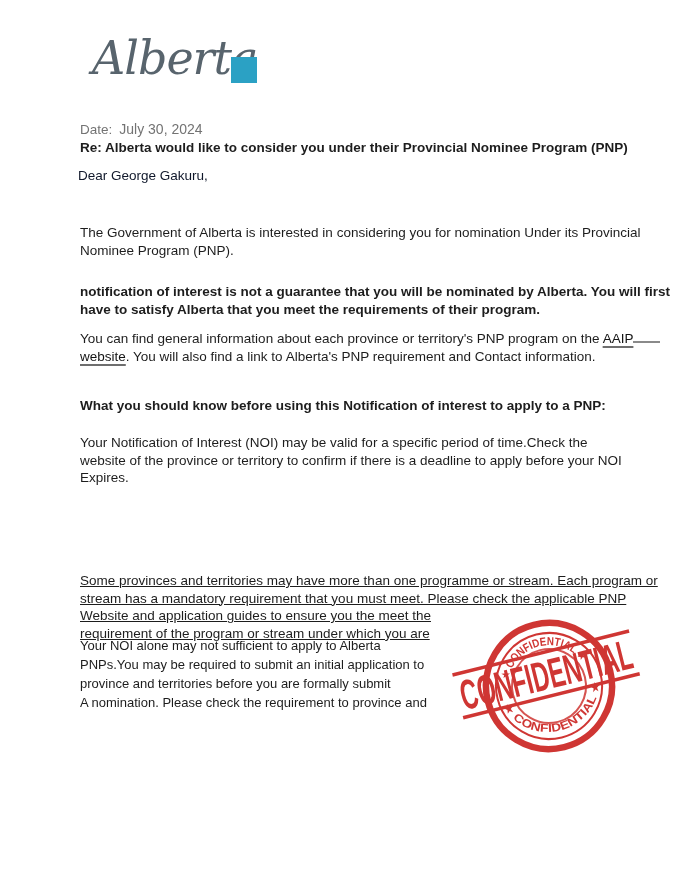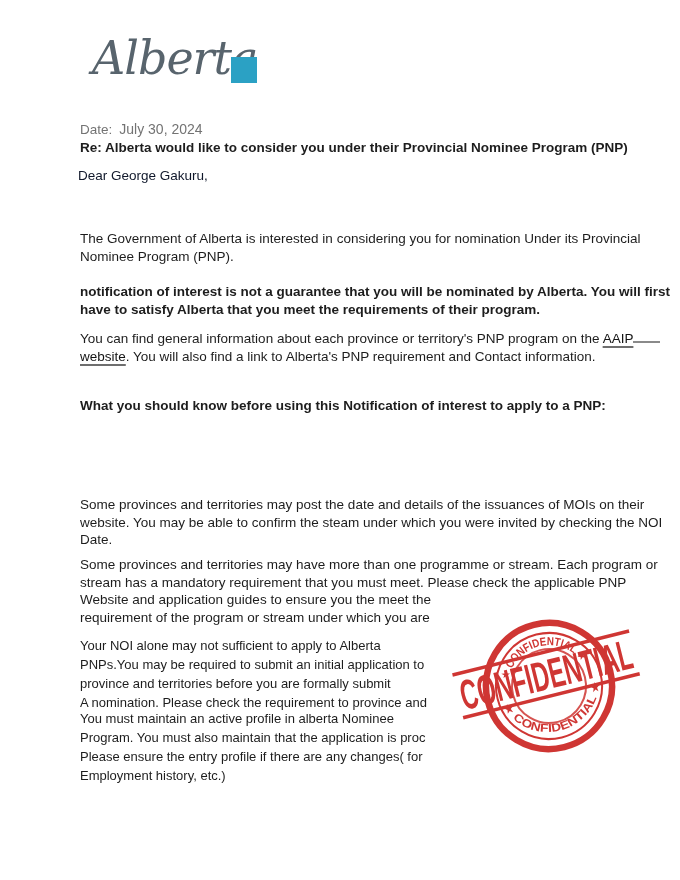--- a/index.html
+++ b/index.html
@@ -16,27 +16,27 @@
   .txt{position:absolute;left:80px;width:596px;font-size:13.5px;line-height:17.5px;
        color:#1d1d1d;white-space:pre-line;}
   .bold{font-weight:bold;}
   .narrow{width:380px;font-size:13px;line-height:19px;}
 
   .date-line{position:absolute;left:80px;top:121px;font-size:13.5px;color:#737373;}
   .date-value{margin-left:7px;font-size:14px;}
   .subject{top:139px;}
   .salutation{position:absolute;left:78px;top:168px;font-size:13.5px;color:#0f172a;}
 
-  .p-intro{top:230px;}
+  .p-intro{top:224px;}
   .p-guarantee{top:283px;}
   .p-info{top:329px;white-space:normal;}
   .heading{top:397px;}
   .p-noi{top:434px;}
   .p-moi{top:496px;}
-  .p-streams{top:556px;}
+  .p-streams{top:572px;text-decoration:underline;}
   .p-apply{top:636px;}
   .p-profile{top:709px;}
 
   .doclink{color:#141414;text-decoration:underline;text-decoration-color:#6e6e6e;
            text-decoration-thickness:1.5px;text-underline-offset:3px;cursor:pointer;}
   .link-trail{display:inline-block;width:27px;height:12px;border-bottom:2px solid #8a8a8a;}
 
   
   .stamp{position:absolute;left:434px;top:586px;width:230px;height:200px;opacity:0.94;}
   .arc-text{font-family:"Liberation Sans","DejaVu Sans",sans-serif;font-weight:bold;
@@ -65,39 +65,35 @@
   <div class="txt p-intro">The Government of Alberta is interested in considering you for nomination Under its Provincial
 Nominee Program (PNP).</div>
 
   <div class="txt bold p-guarantee">notification of interest is not a guarantee that you will be nominated by Alberta. You will first
 have to satisfy Alberta that you meet the requirements of their program.</div>
 
   <div class="txt p-info"><span>You can find general information about each province or territory's PNP program on the </span><a class="doclink"><span>AAIP</span></a><span class="link-trail"></span><br><a class="doclink"><span>website</span></a><span>. You will also find a link to Alberta's PNP requirement and Contact information.</span></div>
 
   <div class="txt bold heading">What you should know before using this Notification of interest to apply to a PNP:</div>
 
+  <div class="txt p-noi">Your Notification of Interest (NOI) may be valid for a specific period of time.Check the
+website of the province or territory to confirm if there is a deadline to apply before your NOI
+Expires.</div>
 
-  <div class="txt p-moi">Some provinces and territories may post the date and details of the issuances of MOIs on their
-website. You may be able to confirm the steam under which you were invited by checking the NOI
-Date.</div>
 
   <div class="txt p-streams">Some provinces and territories may have more than one programme or stream. Each program or
 stream has a mandatory requirement that you must meet. Please check the applicable PNP
 Website and application guides to ensure you the meet the
 requirement of the program or stream under which you are</div>
 
   <div class="txt narrow p-apply">Your NOI alone may not sufficient to apply to Alberta
 PNPs.You may be required to submit an initial application to
 province and territories before you are formally submit
 A nomination. Please check the requirement to province and</div>
 
-  <div class="txt narrow p-profile">You must maintain an active profile in alberta Nominee
-Program. You must also maintain that the application is proc
-Please ensure the entry profile if there are any changes( for
-Employment history, etc.)</div>
 
   <svg class="stamp" viewBox="0 0 230 200">
     <g transform="rotate(-14 115 100)">
       <circle cx="115" cy="100" r="63" fill="none" stroke="#cd2a27" stroke-width="6.5"></circle>
       <circle cx="115" cy="100" r="53" fill="none" stroke="#cd2a27" stroke-width="2"></circle>
       <circle cx="115" cy="100" r="37" fill="none" stroke="#cd2a27" stroke-width="2" opacity="0.85"></circle>
       <path id="arcTop" d="M 76.5 86 A 41 41 0 0 1 153.5 86" fill="none" stroke="none"></path>
       <path id="arcBot" d="M 64 104 A 52 52 0 0 0 166 104" fill="none" stroke="none"></path>
       <text class="arc-text" style="text-anchor:middle"><textPath href="#arcTop" startOffset="50%" textLength="96" lengthAdjust="spacingAndGlyphs">★ CONFIDENTIAL ★</textPath></text>
       <text class="arc-text" style="text-anchor:middle"><textPath href="#arcBot" startOffset="50%" textLength="134" lengthAdjust="spacingAndGlyphs">★ CONFIDENTIAL ★</textPath></text>

